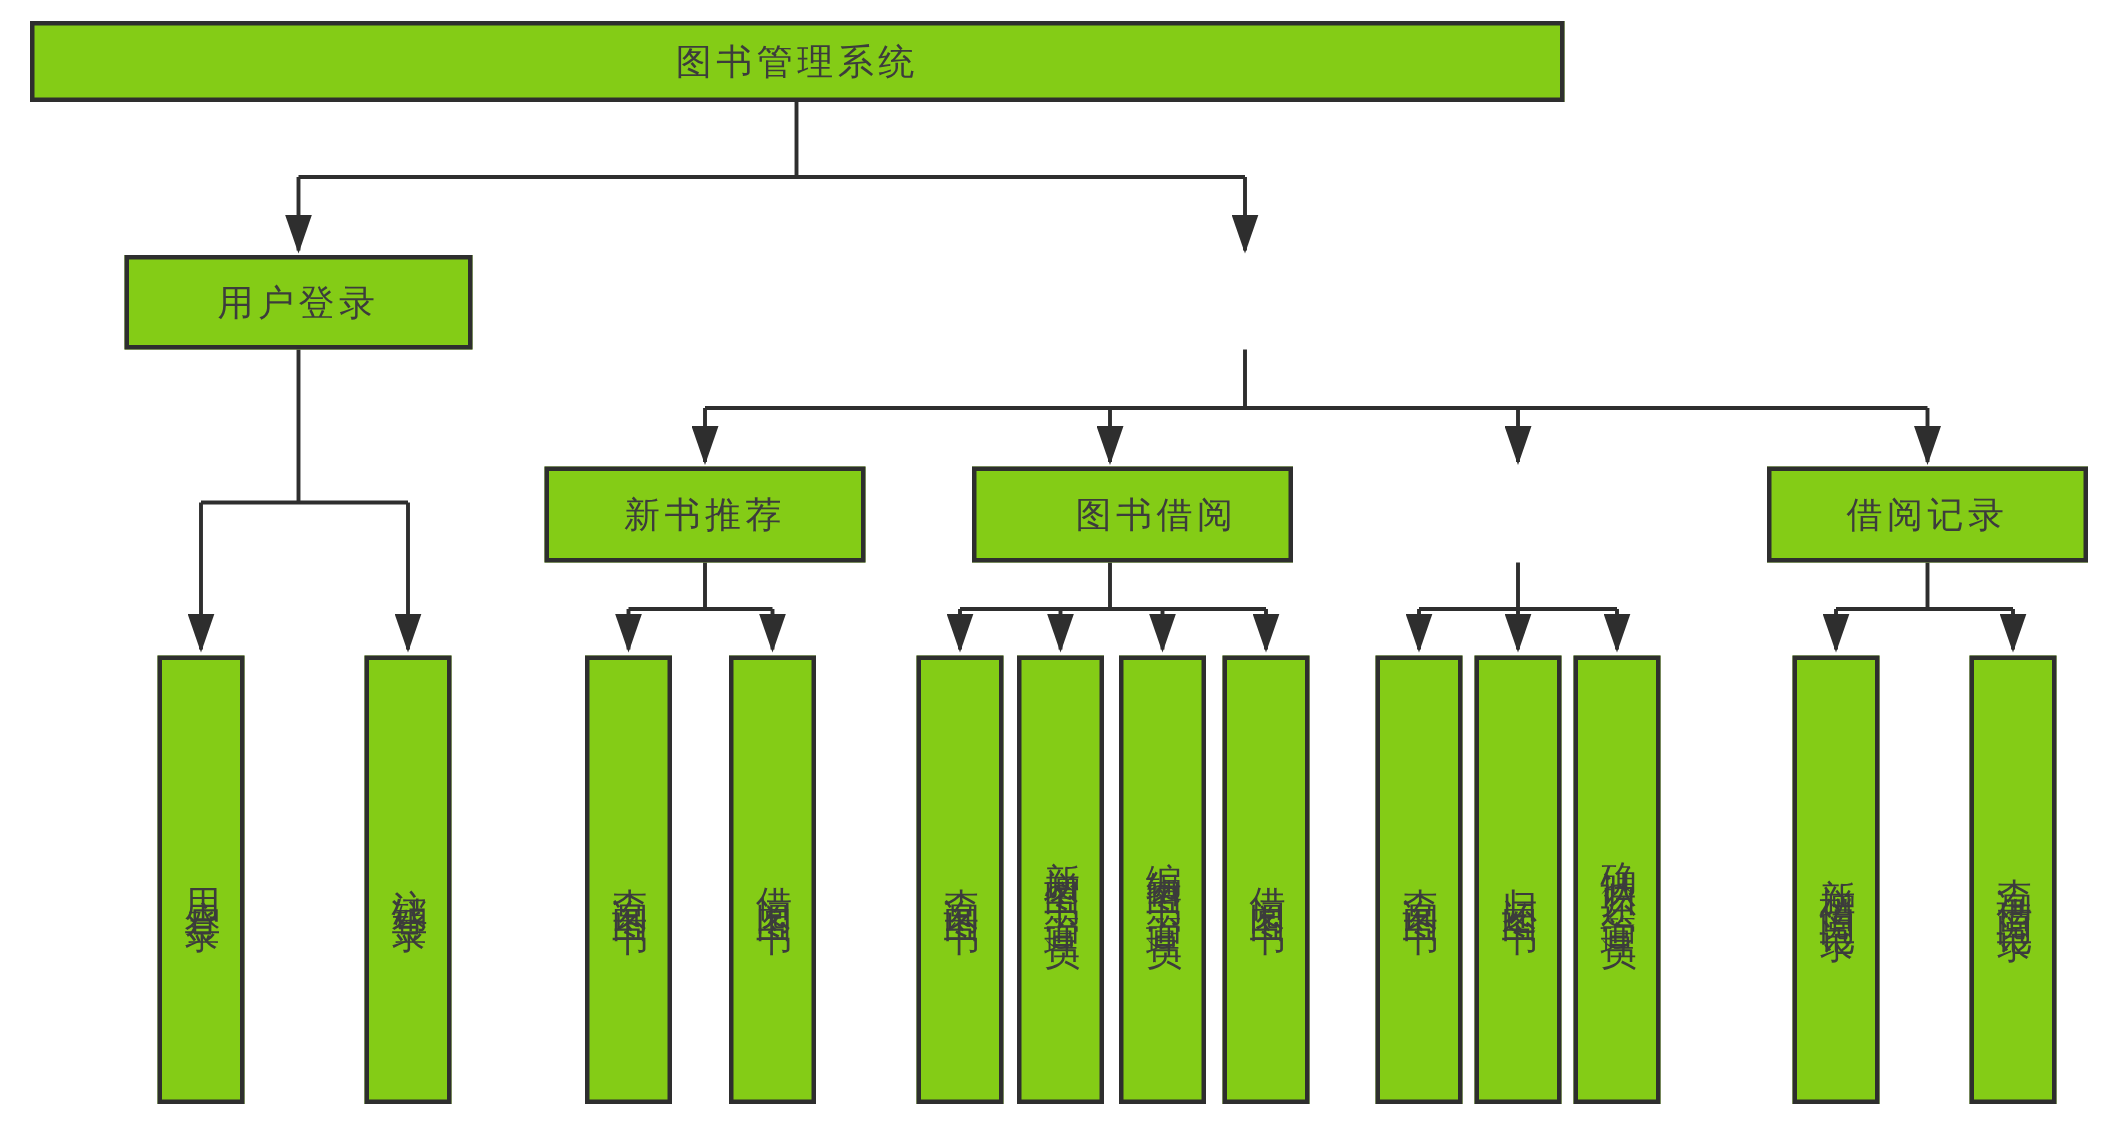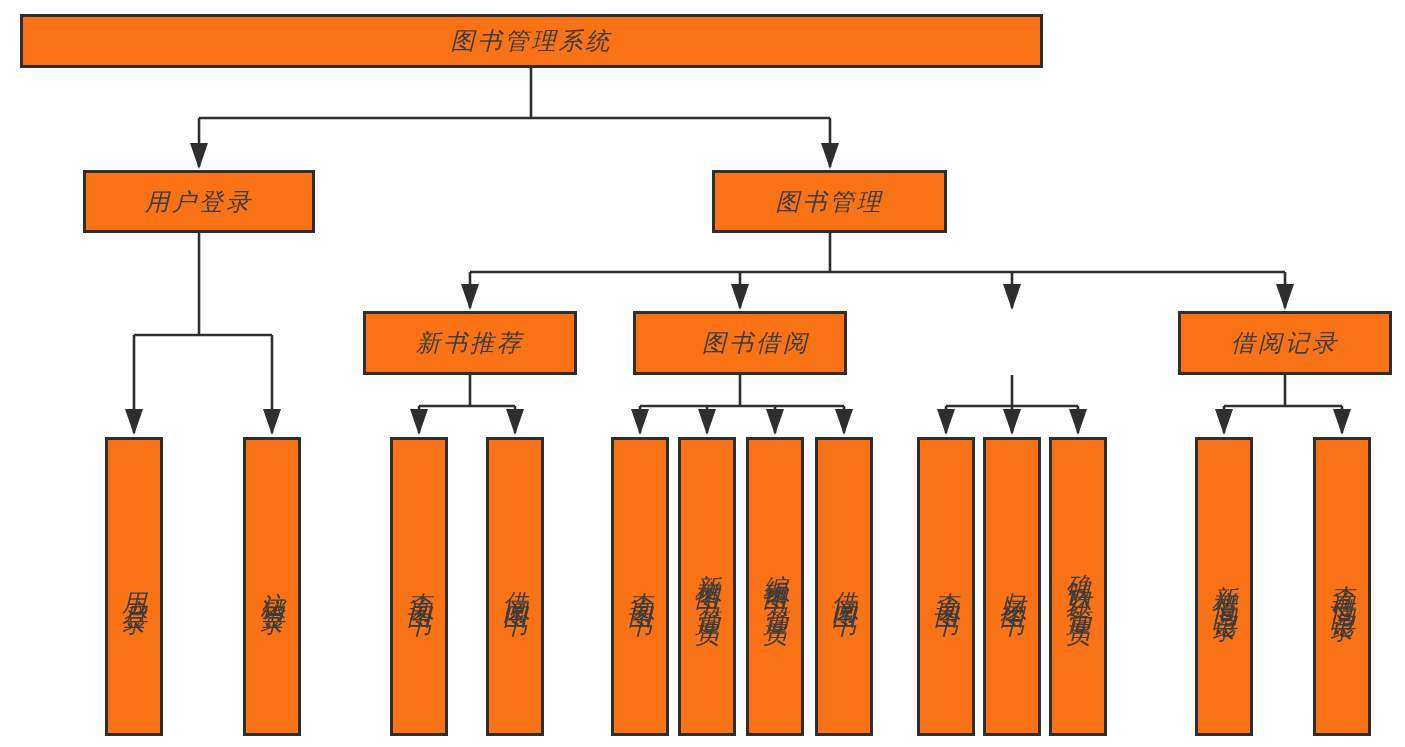--- a/index.html
+++ b/index.html
@@ -17,29 +17,28 @@
   }
   .wires {
     position: absolute;
     left: 0;
     top: 0;
     z-index: 1;
   }
   .node {
     position: absolute;
     box-sizing: border-box;
-    background: #f97316;
+    background: #84cc16;
     border: 3px solid #2e2e2e;
     display: flex;
     align-items: center;
     justify-content: center;
     color: #3c3c3c;
     z-index: 2;
     white-space: nowrap;
-    font-style: italic;
   }
   .hbox {
     font-size: 24px;
     letter-spacing: 3px;
     height: 63px;
   }
   .root {
     left: 20px;
     top: 14px;
     width: 1023px;
@@ -114,24 +113,23 @@
 
       <path d="M1285,375 V406 M1224,406 H1342"></path>
       <line x1="1224" y1="406" x2="1224" y2="433" marker-end="url(#arw)"></line>
       <line x1="1342" y1="406" x2="1342" y2="433" marker-end="url(#arw)"></line>
     </g>
   </svg>
 
   <div class="node hbox root">图书管理系统</div>
 
   <div class="node hbox" style="left:83px;top:170px;width:232px;">用户登录</div>
-  <div class="node hbox" style="left:712px;top:170px;width:235px;">图书管理</div>
 
   <div class="node hbox lvl3" style="left:363px;">新书推荐</div>
-  <div class="node hbox lvl3" style="left:633px;padding-left:32px;">图书借阅</div>
+  <div class="node hbox lvl3" style="left:648px;padding-left:32px;">图书借阅</div>
   <div class="node hbox lvl3" style="left:1178px;">借阅记录</div>
 
   <div class="node leaf" style="left:105px;">用户登录</div>
   <div class="node leaf" style="left:243px;">注销登录</div>
 
   <div class="node leaf" style="left:390px;">查询图书</div>
   <div class="node leaf" style="left:486px;">借阅图书</div>
 
   <div class="node leaf" style="left:611px;">查询图书</div>
   <div class="node leaf" style="left:678px;">新增图书（管理员）</div>

